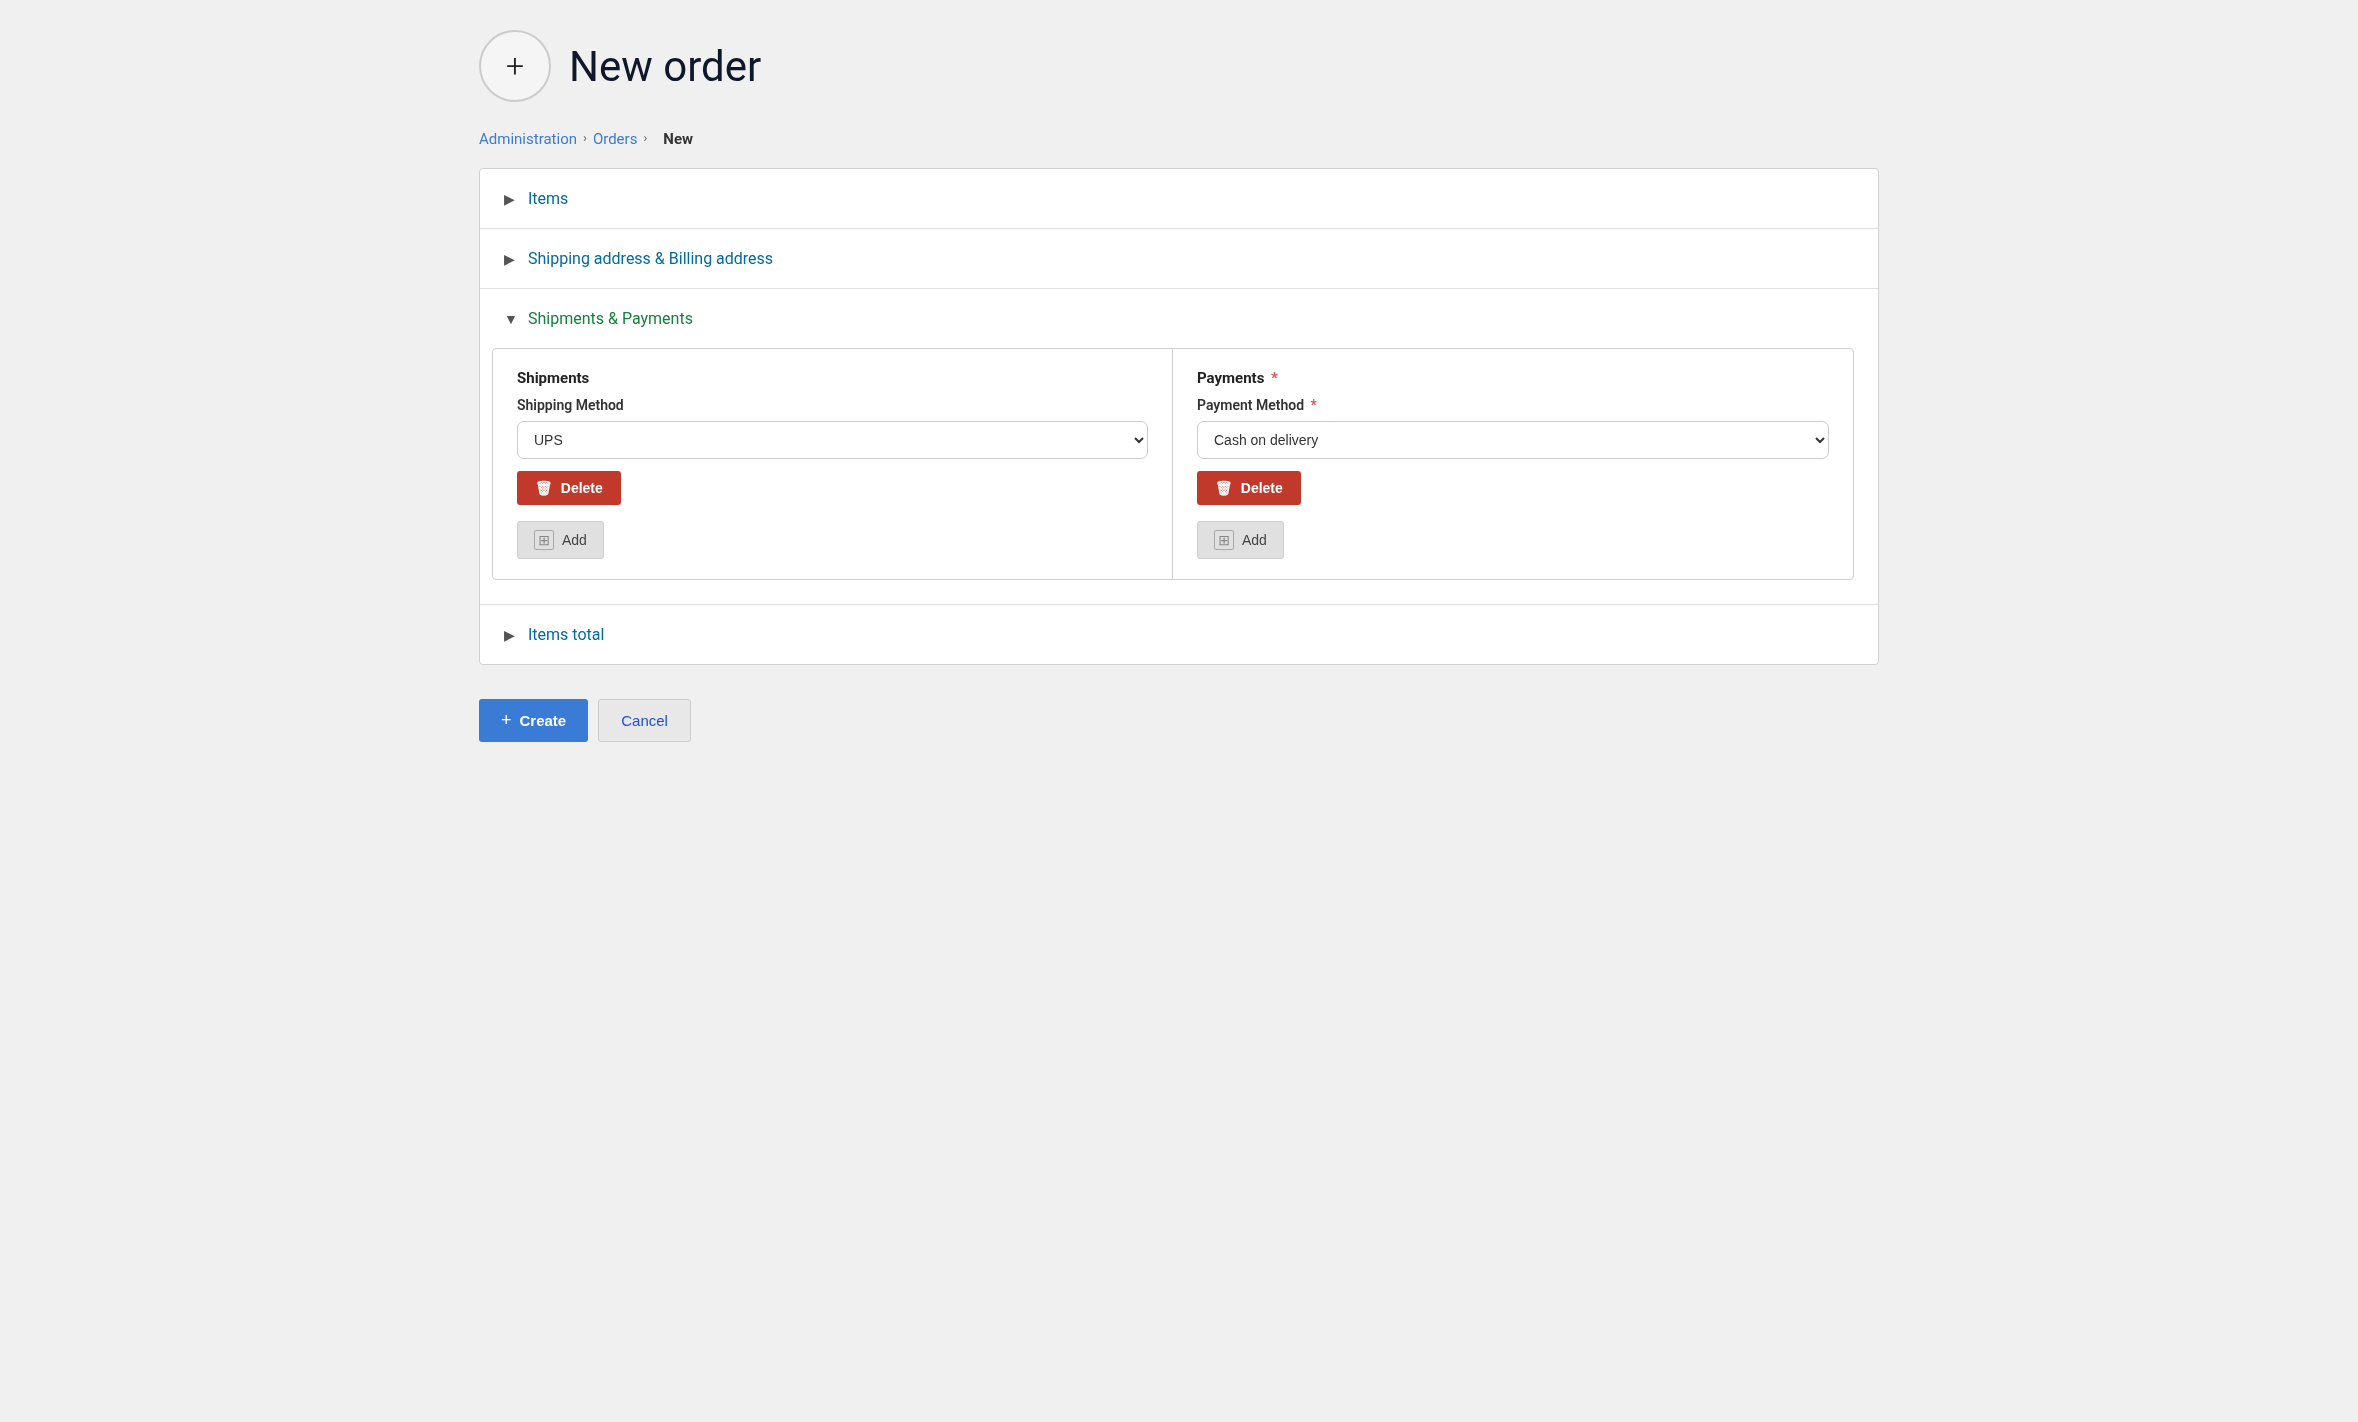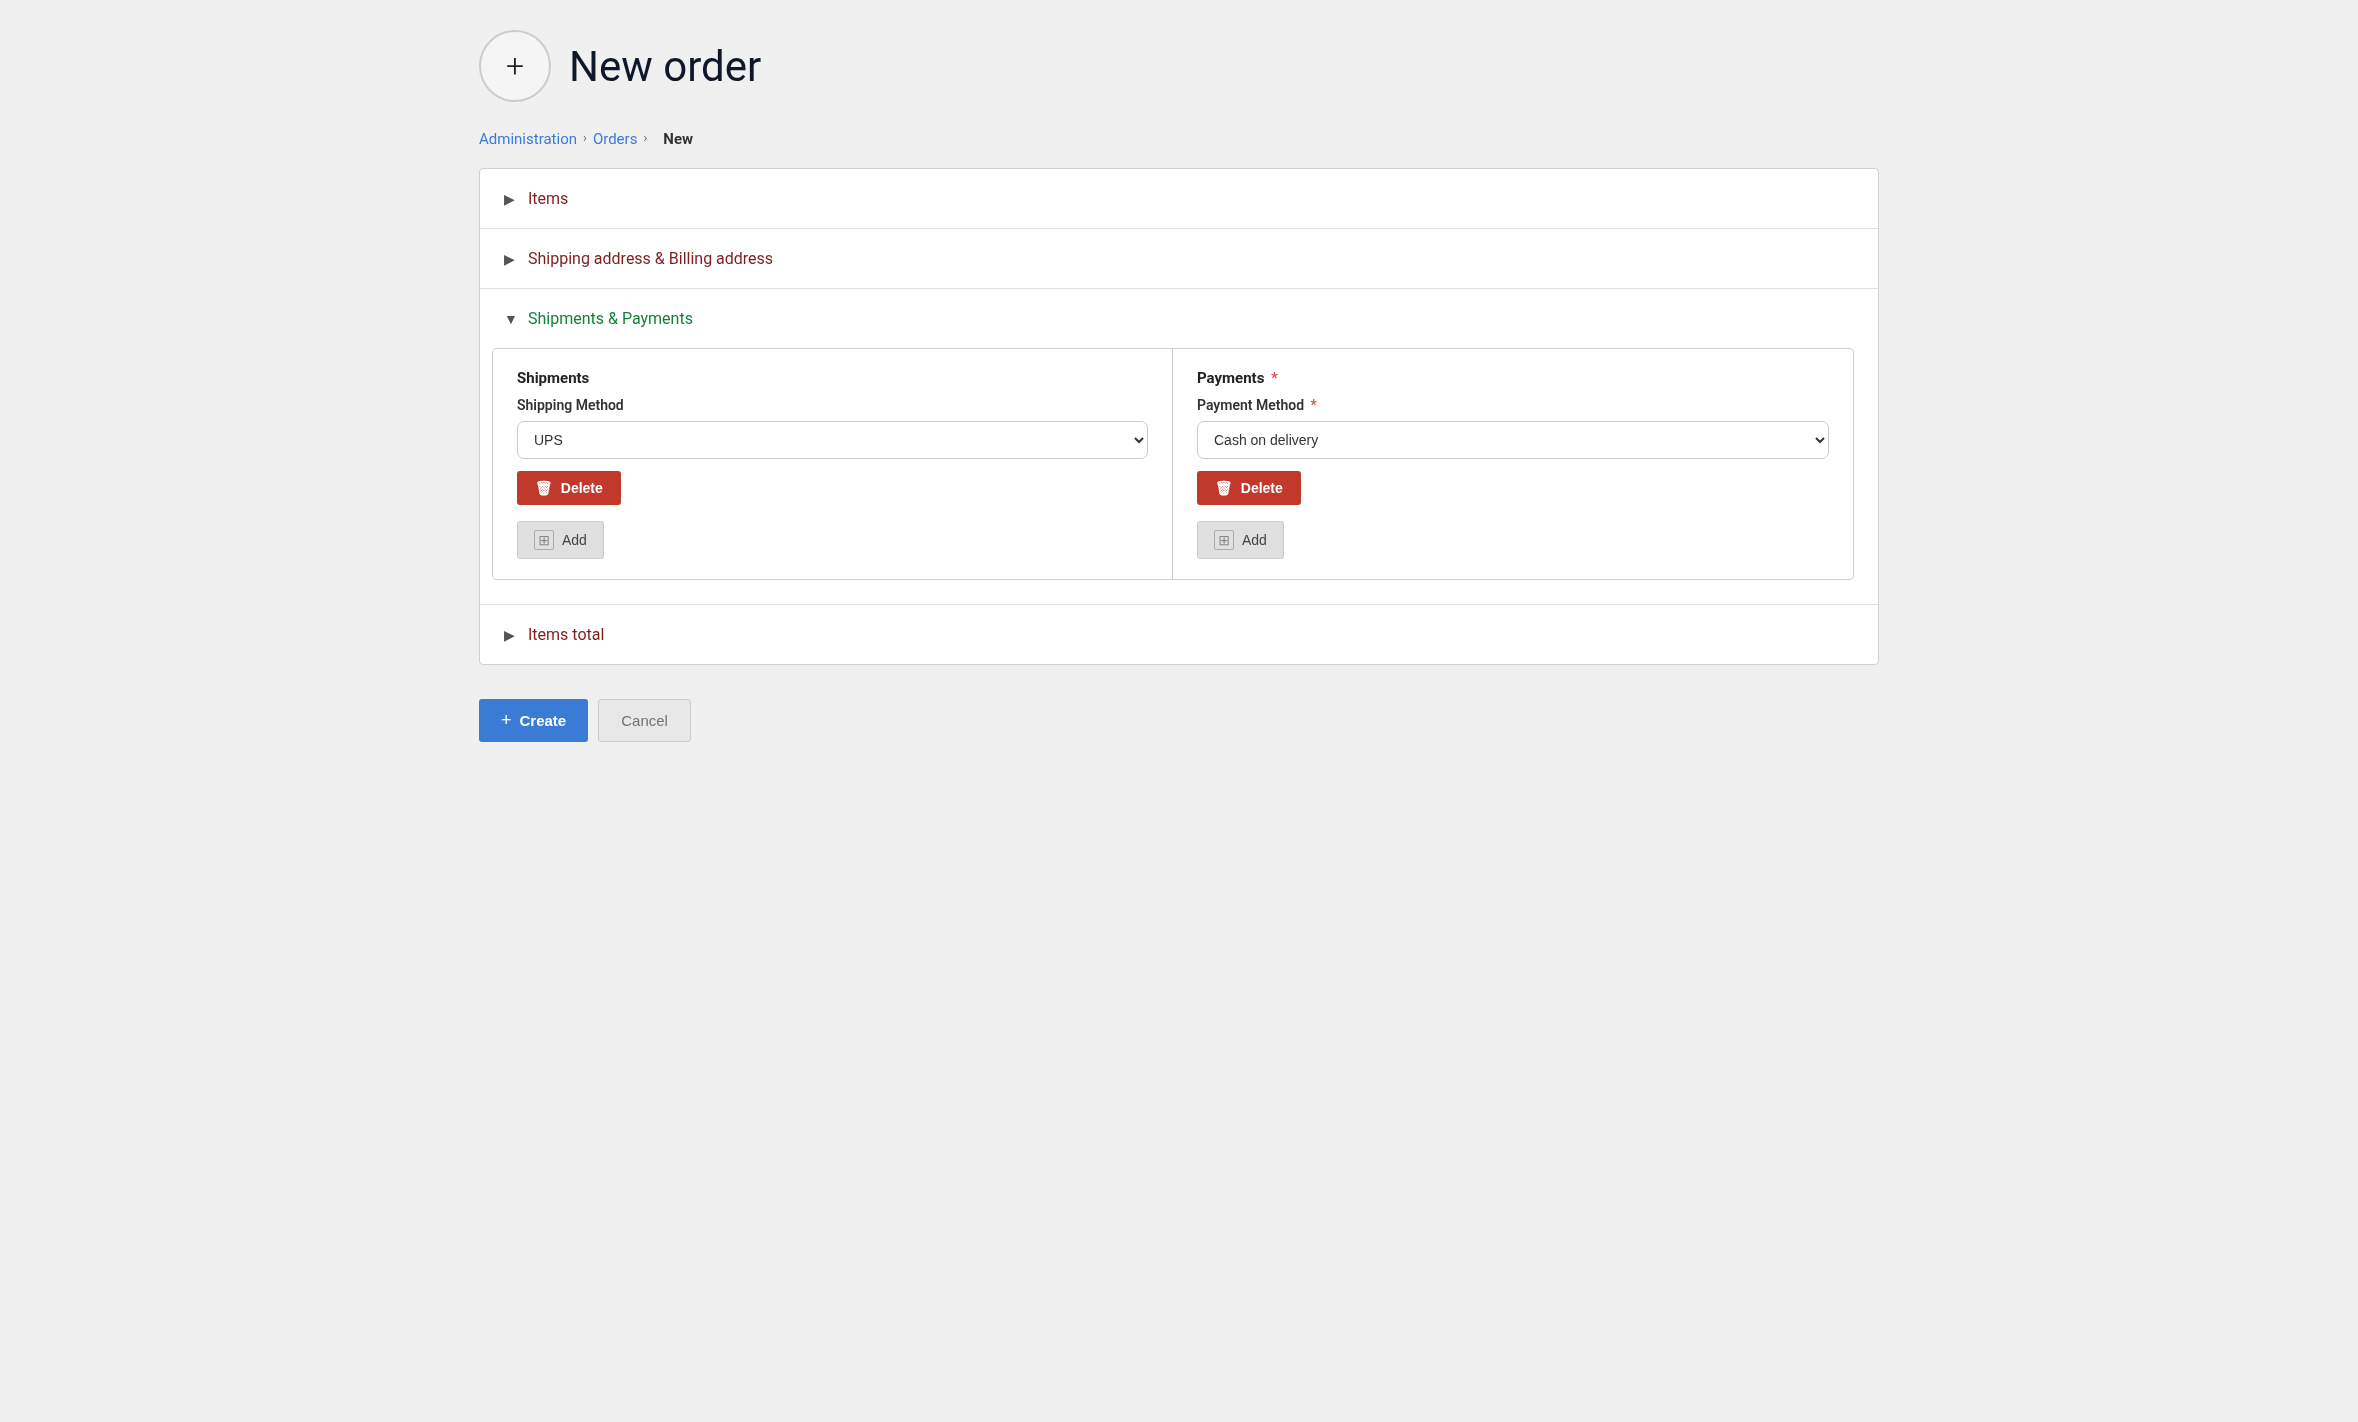--- a/index.html
+++ b/index.html
@@ -87,21 +87,21 @@
       user-select: none;
     }
     .accordion-toggle {
       font-size: 14px;
       color: #555;
       width: 14px;
       display: inline-block;
     }
     .accordion-title {
       font-size: 16px;
-      color: #7f1d1d;
+      color: #0369a1;
     }
     .accordion-title.expanded {
       color: #15803d;
       font-weight: 400;
     }
     
     .accordion-content {
       padding: 0 24px 24px 12px;
     }
     
@@ -211,21 +211,21 @@
       font-size: 15px;
       font-weight: 600;
       cursor: pointer;
     }
     .btn-create-plus {
       font-size: 18px;
       font-weight: 300;
     }
     .btn-cancel {
       background: #e8e8e8;
-      color: #737373;
+      color: #1d4ed8;
       border: 1px solid #ccc;
       border-radius: 3px;
       padding: 11px 22px;
       font-size: 15px;
       cursor: pointer;
     }
   </style>
 </head>
 <body>
 

